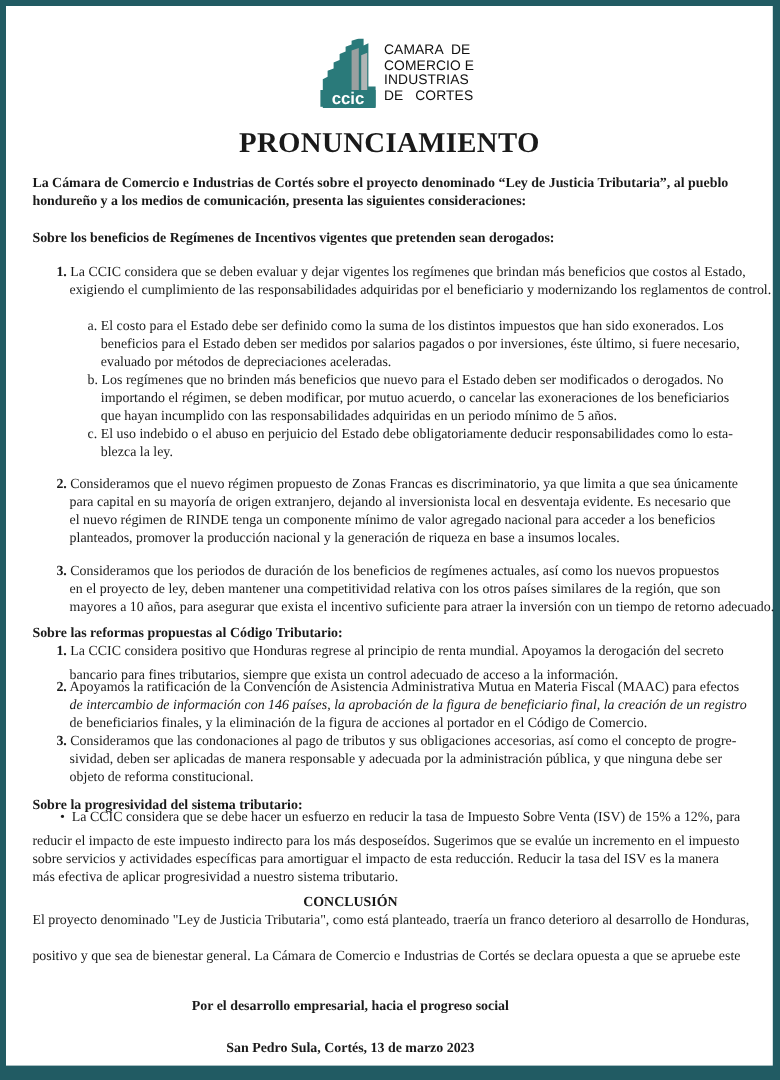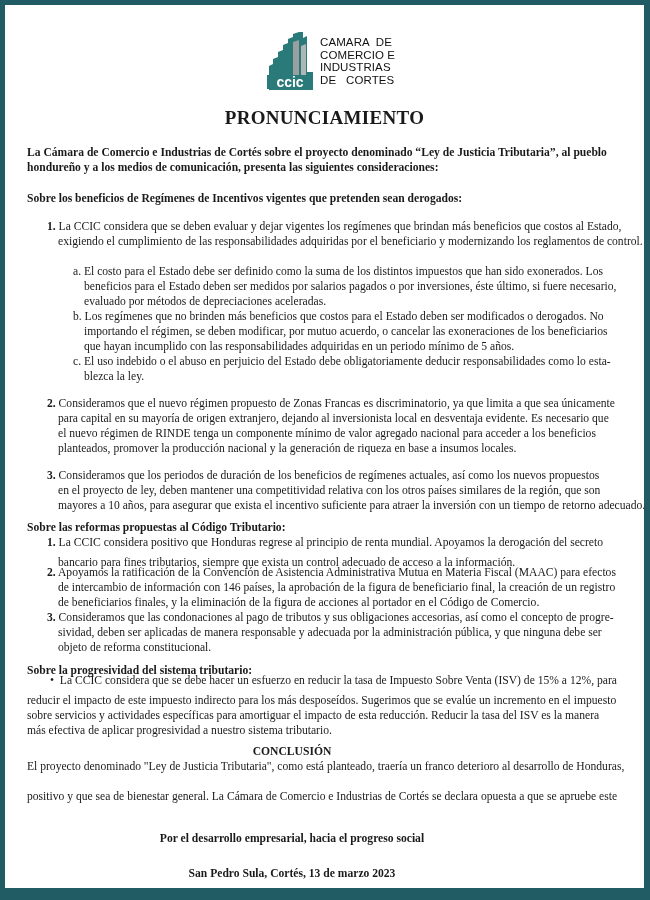--- a/index.html
+++ b/index.html
@@ -9,21 +9,21 @@
     background: #ffffff; font-family: "Liberation Serif", serif; color: #1a1a1a;
   }
   .logo { position: absolute; left: 258px; top: 27px; width: 140px; height: 58px; }
   .logo-mark { position: absolute; left: 0; top: 0; width: 56px; height: 58px; }
   .logo-text {
     position: absolute; left: 57px; top: 4px; font-family: "Liberation Sans", sans-serif;
     font-size: 11.5px; line-height: 12.6px; color: #111; letter-spacing: 0.1px; white-space: pre;
   }
   .title {
     position: absolute; left: 0; width: 639px; top: 102px; text-align: center;
-    font-weight: bold; font-size: 19px; letter-spacing: 0.3px;
+    font-weight: bold; font-size: 24px; letter-spacing: 0.3px;
   }
   .t { position: absolute; font-size: 11.6px; line-height: 15.5px; white-space: nowrap; }
   .b { font-weight: bold; }
   .center { left: 0; width: 574px; text-align: center; }
   .num { font-weight: bold; }
 </style>
 </head>
 <body>
 
 <div class="page">
@@ -49,21 +49,21 @@
 
   <div class="t b" style="left:22px; top:186px;">Sobre los beneficios de Regímenes de Incentivos vigentes que pretenden sean derogados:</div>
 
   <div class="t" style="left:42px; top:214px;"><span class="num">1.</span> <span>La CCIC considera que se deben evaluar y dejar vigentes los regímenes que brindan más beneficios que costos al Estado,</span></div>
   <div class="t" style="left:53px; top:229px;">exigiendo el cumplimiento de las responsabilidades adquiridas por el beneficiario y modernizando los reglamentos de control.</div>
 
   <div class="t" style="left:68px; top:259px;"><span>a.</span> <span>El costo para el Estado debe ser definido como la suma de los distintos impuestos que han sido exonerados. Los</span></div>
   <div class="t" style="left:79px; top:274px;">beneficios para el Estado deben ser medidos por salarios pagados o por inversiones, éste último, si fuere necesario,</div>
   <div class="t" style="left:79px; top:289px;">evaluado por métodos de depreciaciones aceleradas.</div>
 
-  <div class="t" style="left:68px; top:304px;"><span>b.</span> <span>Los regímenes que no brinden más beneficios que costos para el Estado deben ser modificados o derogados. No</span></div>
+  <div class="t" style="left:68px; top:304px;"><span>b.</span> <span>Los regímenes que no brinden más beneficios que nuevo para el Estado deben ser modificados o derogados. No</span></div>
   <div class="t" style="left:79px; top:319px;">importando el régimen, se deben modificar, por mutuo acuerdo, o cancelar las exoneraciones de los beneficiarios</div>
   <div class="t" style="left:79px; top:334px;">que hayan incumplido con las responsabilidades adquiridas en un periodo mínimo de 5 años.</div>
 
   <div class="t" style="left:68px; top:349px;"><span>c.</span> <span>El uso indebido o el abuso en perjuicio del Estado debe obligatoriamente deducir responsabilidades como lo esta-</span></div>
   <div class="t" style="left:79px; top:364px;">blezca la ley.</div>
 
   <div class="t" style="left:42px; top:391px;"><span class="num">2.</span> <span>Consideramos que el nuevo régimen propuesto de Zonas Francas es discriminatorio, ya que limita a que sea únicamente</span></div>
   <div class="t" style="left:53px; top:406px;">para capital en su mayoría de origen extranjero, dejando al inversionista local en desventaja evidente.  Es necesario que</div>
   <div class="t" style="left:53px; top:421px;">el nuevo régimen de RINDE tenga un componente mínimo de valor agregado nacional para acceder a los beneficios</div>
   <div class="t" style="left:53px; top:436px;">planteados, promover la producción nacional y la generación de riqueza en base a insumos locales.</div>
@@ -71,21 +71,21 @@
   <div class="t" style="left:42px; top:463px;"><span class="num">3.</span> <span>Consideramos que los periodos de duración de los beneficios de regímenes actuales, así como los nuevos propuestos</span></div>
   <div class="t" style="left:53px; top:478px;">en el proyecto de ley, deben mantener una competitividad relativa con los otros países similares de la región, que son</div>
   <div class="t" style="left:53px; top:493px;">mayores a 10 años, para asegurar que exista el incentivo suficiente para atraer la inversión con un tiempo de retorno adecuado.</div>
 
   <div class="t b" style="left:22px; top:515px;">Sobre las reformas propuestas al Código Tributario:</div>
 
   <div class="t" style="left:42px; top:530px;"><span class="num">1.</span> <span>La CCIC considera positivo que Honduras regrese al principio de renta mundial.  Apoyamos la derogación del secreto</span></div>
   <div class="t" style="left:53px; top:550px;">bancario para fines tributarios, siempre que exista un control adecuado de acceso a la información.</div>
 
   <div class="t" style="left:42px; top:560px;"><span class="num">2.</span> <span>Apoyamos la ratificación de la Convención de Asistencia Administrativa Mutua en Materia Fiscal (MAAC) para efectos</span></div>
-  <div class="t" style="left:53px; top:575px;">de intercambio de información con 146 países, la aprobación de la figura de beneficiario final, la creación de un registro</div>
+  <div class="t" style="left:53px; top:575px;font-style:italic;">de intercambio de información con 146 países, la aprobación de la figura de beneficiario final, la creación de un registro</div>
   <div class="t" style="left:53px; top:590px;">de beneficiarios finales, y la eliminación de la figura de acciones al portador en el Código de Comercio.</div>
 
   <div class="t" style="left:42px; top:605px;"><span class="num">3.</span> <span>Consideramos que las condonaciones al pago de tributos y sus obligaciones accesorias, así como el concepto de progre-</span></div>
   <div class="t" style="left:53px; top:620px;">sividad, deben ser aplicadas de manera responsable y adecuada por la administración pública, y que ninguna debe ser</div>
   <div class="t" style="left:53px; top:635px;">objeto de reforma constitucional.</div>
 
   <div class="t b" style="left:22px; top:658px;">Sobre la progresividad del sistema tributario:</div>
   <div class="t" style="left:45px; top:668px;"><span>•</span>&nbsp; <span>La CCIC considera que se debe hacer un esfuerzo en reducir la tasa de Impuesto Sobre Venta (ISV) de 15% a 12%, para</span></div>
   <div class="t" style="left:22px; top:688px;">reducir el impacto de este impuesto indirecto para los más desposeídos.  Sugerimos que se evalúe un incremento en el impuesto</div>
   <div class="t" style="left:22px; top:703px;">sobre servicios y actividades específicas para amortiguar el impacto de esta reducción.  Reducir la tasa del ISV es la manera</div>

